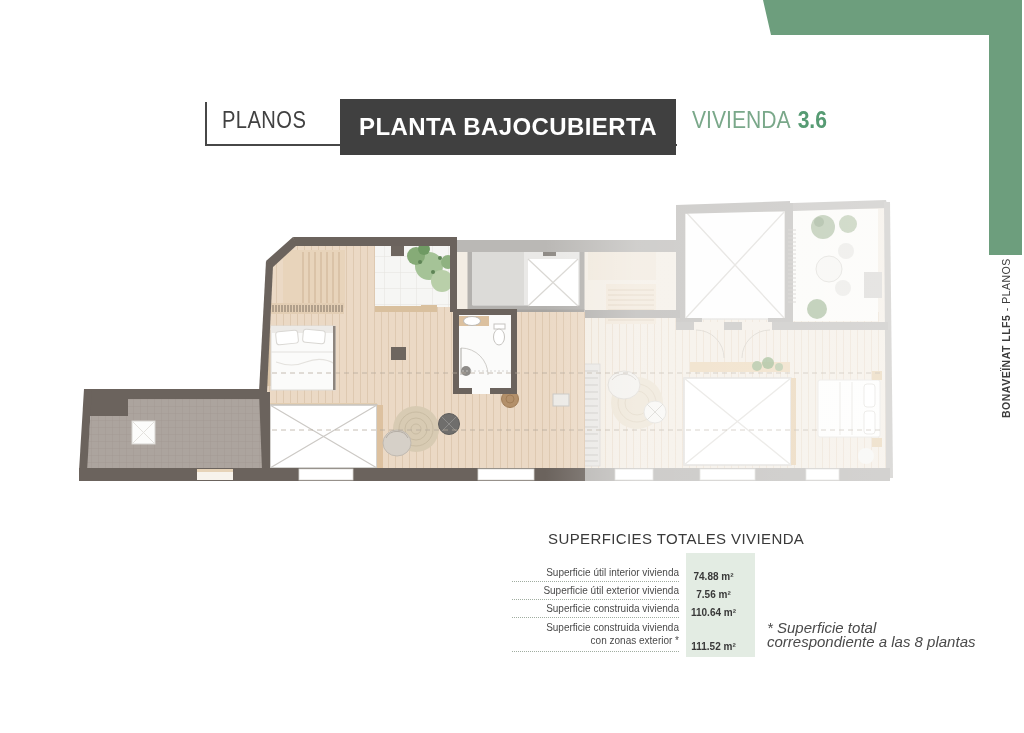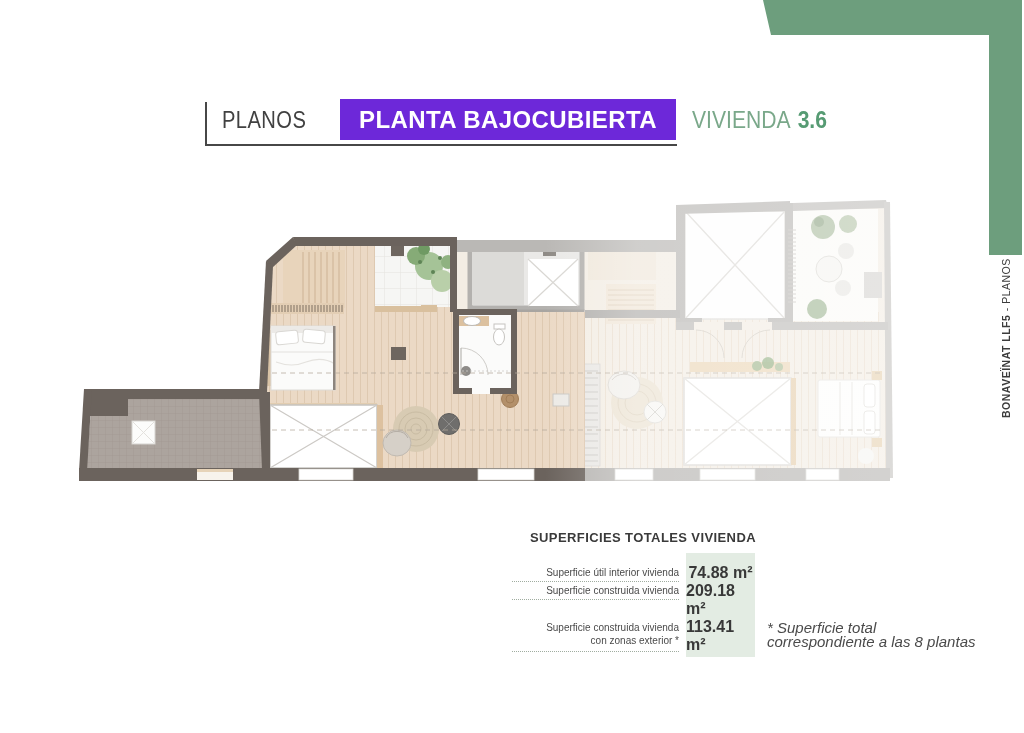--- a/index.html
+++ b/index.html
@@ -3,43 +3,43 @@
 <meta charset="utf-8">
 <style>
   html,body{margin:0;padding:0;background:#fff;}
   .page{position:relative;width:1024px;height:733px;background:#ffffff;overflow:hidden;
         font-family:"Liberation Sans", sans-serif;}
   
   .rule-v{position:absolute;left:205px;top:102px;width:2px;height:42px;background:#474747;}
   .rule-h{position:absolute;left:205px;top:144px;width:472px;height:2px;background:#474747;}
   .planos-label{position:absolute;left:222px;top:99px;height:41px;display:flex;align-items:center;
         font-size:24px;letter-spacing:.5px;color:#414141;transform:scaleX(.84);transform-origin:left center;}
-  .sheet-box{position:absolute;left:340px;top:99px;width:336px;height:41px;background:#6d28d9;
+  .sheet-box{position:absolute;left:340px;top:99px;width:336px;height:56px;background:#404040;
         display:flex;align-items:center;justify-content:center;color:#ffffff;font-weight:700;
         font-size:24px;letter-spacing:.4px;text-align:center;}
   .unit{position:absolute;left:692px;top:99px;height:41px;display:flex;align-items:center;
         font-size:24px;transform:scaleX(.88);transform-origin:left center;white-space:pre;}
   .unit .u-label{color:#7aa88a;font-weight:400;}
   .unit .u-number{color:#569b73;font-weight:700;margin-left:8px;}
   
   .side-tab{position:absolute;left:997px;top:276px;width:18px;height:142px;
         writing-mode:vertical-rl;transform:rotate(180deg);line-height:18px;
         font-size:10.5px;letter-spacing:.5px;color:#3c3c3c;white-space:nowrap;}
   .side-tab .b{font-weight:700;}
   
-  .tbl-title{position:absolute;left:530px;top:530px;font-size:13px;font-weight:700;
+  .tbl-title{position:absolute;left:548px;top:530px;font-size:15px;font-weight:400;
         letter-spacing:.4px;color:#3a3a3a;}
   .green-box{position:absolute;left:686px;top:553px;width:69px;height:104px;background:#e3ece3;}
   .areas{position:absolute;left:512px;top:564px;width:243px;}
-  .arow{display:flex;align-items:flex-start;}
+  .arow{display:flex;align-items:flex-end;}
   .arow .lbl{width:167px;text-align:right;font-size:10px;color:#4a4a4a;line-height:17px;
         border-bottom:1px dotted #a0ada0;}
   .arow.two .lbl{line-height:13px;padding:3px 0 4px;}
-  .arow .val{width:69px;margin-left:7px;display:flex;align-items:center;justify-content:center;
-        font-size:16px;font-weight:700;color:#383838;}
+  .arow .val{width:69px;display:flex;align-items:center;justify-content:center;
+        font-size:10px;font-weight:700;color:#383838;}
   .footnote{position:absolute;left:767px;top:621px;font-size:15px;font-style:italic;
         color:#4a4a4a;line-height:14px;}
   svg{display:block;}
 </style>
 </head>
 <body>
 
 <div class="page">
 
   <div class="rule-v"></div>
@@ -304,26 +304,30 @@
   </svg>
 
   <div class="tbl-title">SUPERFICIES TOTALES VIVIENDA</div>
   <div class="green-box"></div>
   <div class="areas">
     <div class="arow">
       <div class="lbl">Superficie útil interior vivienda</div>
       <div class="val">74.88 m²</div>
     </div>
     <div class="arow">
+      <div class="lbl">Superficie útil exterior vivienda</div>
+      <div class="val">7.56 m²</div>
+    </div>
+    <div class="arow">
       <div class="lbl">Superficie construida vivienda</div>
-      <div class="val">209.18 m²</div>
+      <div class="val">110.64 m²</div>
     </div>
     <div class="arow two">
       <div class="lbl"><span>Superficie construida vivienda</span><br><span>con zonas exterior *</span></div>
-      <div class="val">113.41 m²</div>
+      <div class="val">111.52 m²</div>
     </div>
   </div>
   <div class="footnote">
     <span>* Superficie total</span><br>
     <span>correspondiente a las 8 plantas</span>
   </div>
 
 </div>
 
 </body></html>

